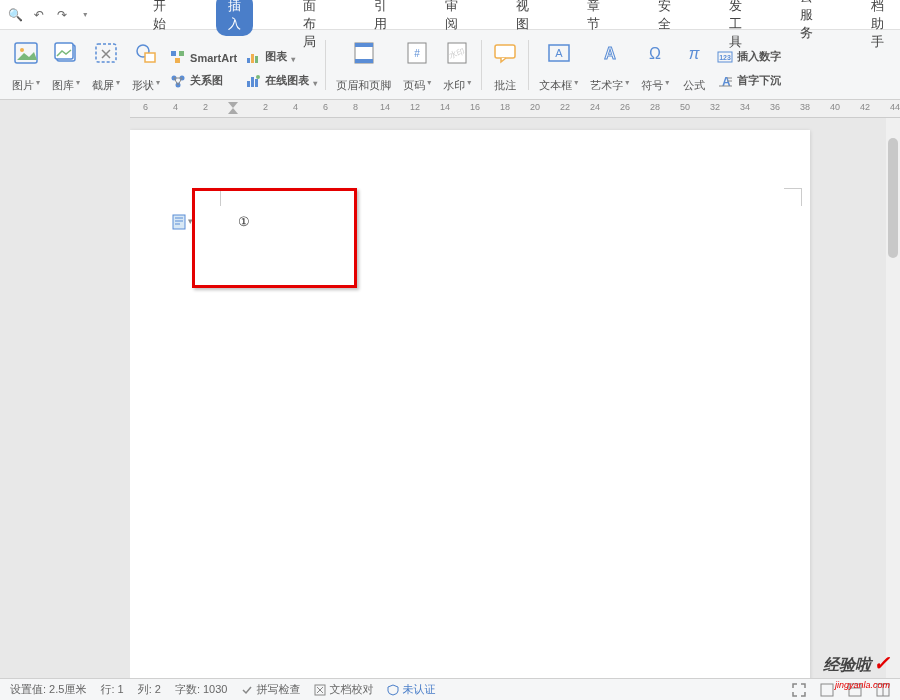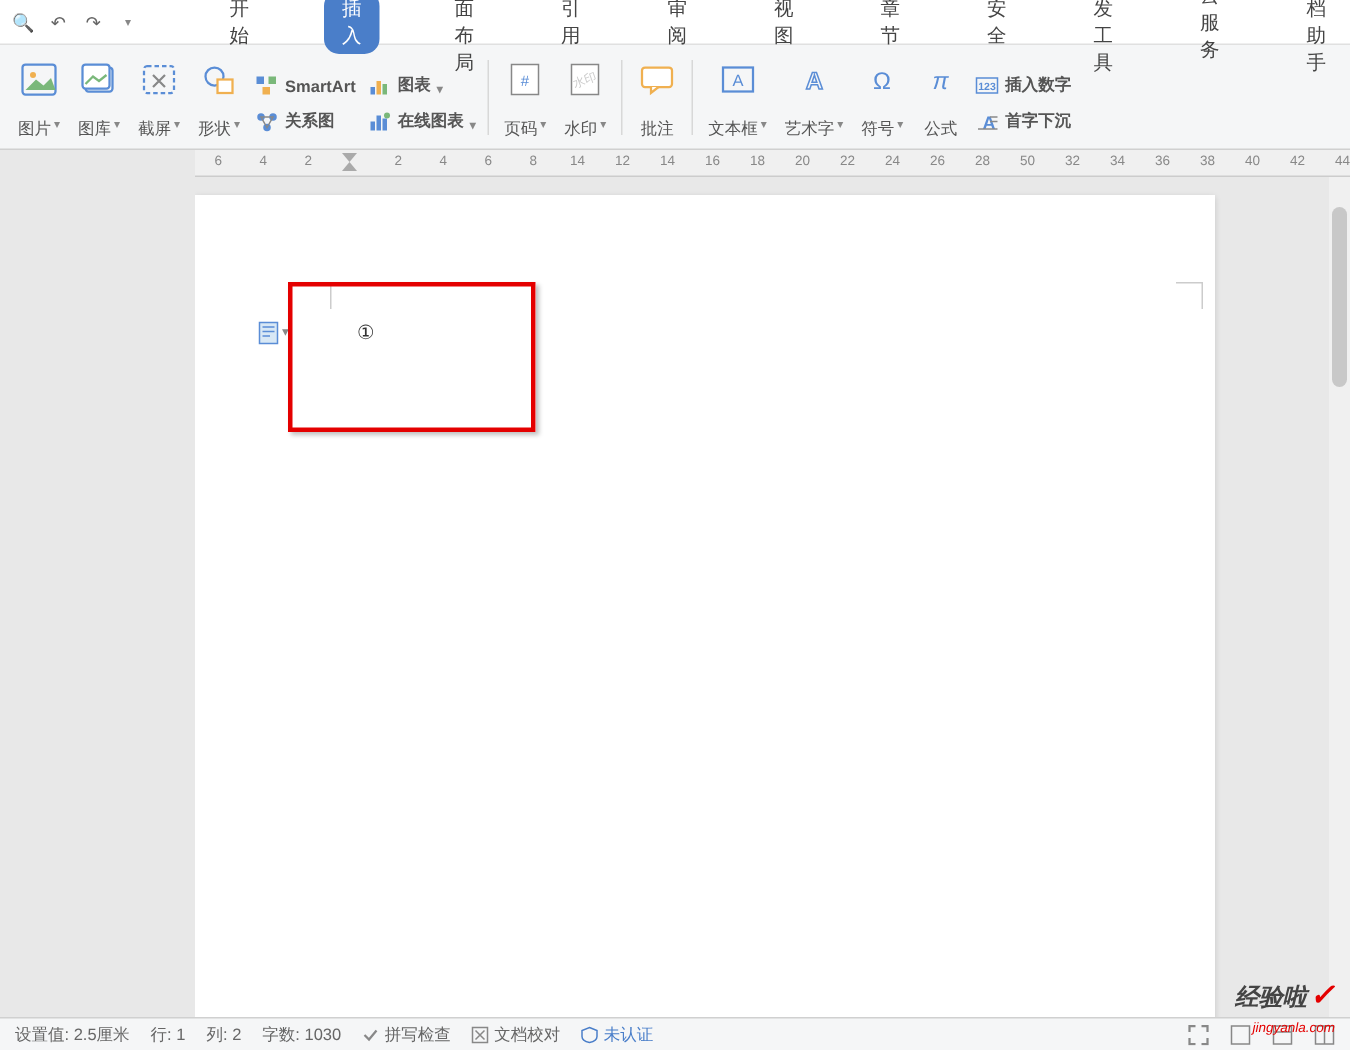--- a/index.html
+++ b/index.html
@@ -159,20 +159,30 @@
           <rect x="2" y="7" width="3" height="6" fill="#5a8dd6"></rect>
           <rect x="6" y="3" width="3" height="10" fill="#5a8dd6"></rect>
           <rect x="10" y="5" width="3" height="8" fill="#5a8dd6"></rect>
           <circle cx="13" cy="3" r="2" fill="#7ab87a"></circle>
         </svg>
         <span>在线图表</span>
         <span class="chev">▾</span>
       </div>
   </div>
   <div class="ribbon-sep"></div>
+  <div class="ribbon-group big">
+    <span class="ribbon-icon">
+        <svg width="24" height="22">
+          <rect x="3" y="1" width="18" height="20" fill="#fff" stroke="#888" stroke-width="1"></rect>
+          <rect x="3" y="1" width="18" height="4" fill="#5a8dd6"></rect>
+          <rect x="3" y="17" width="18" height="4" fill="#5a8dd6"></rect>
+        </svg>
+      </span>
+    <span class="ribbon-label">页眉和页脚</span>
+  </div>
   <div class="ribbon-group big">
     <span class="ribbon-icon">
         <svg width="24" height="22">
           <rect x="3" y="1" width="18" height="20" fill="#fff" stroke="#888" stroke-width="1"></rect>
           <text x="12" y="15" font-size="10" fill="#5a8dd6" text-anchor="middle">#</text>
         </svg>
       </span>
     <span class="ribbon-label">
         <span>页码</span>
         <span class="chev">▾</span>

